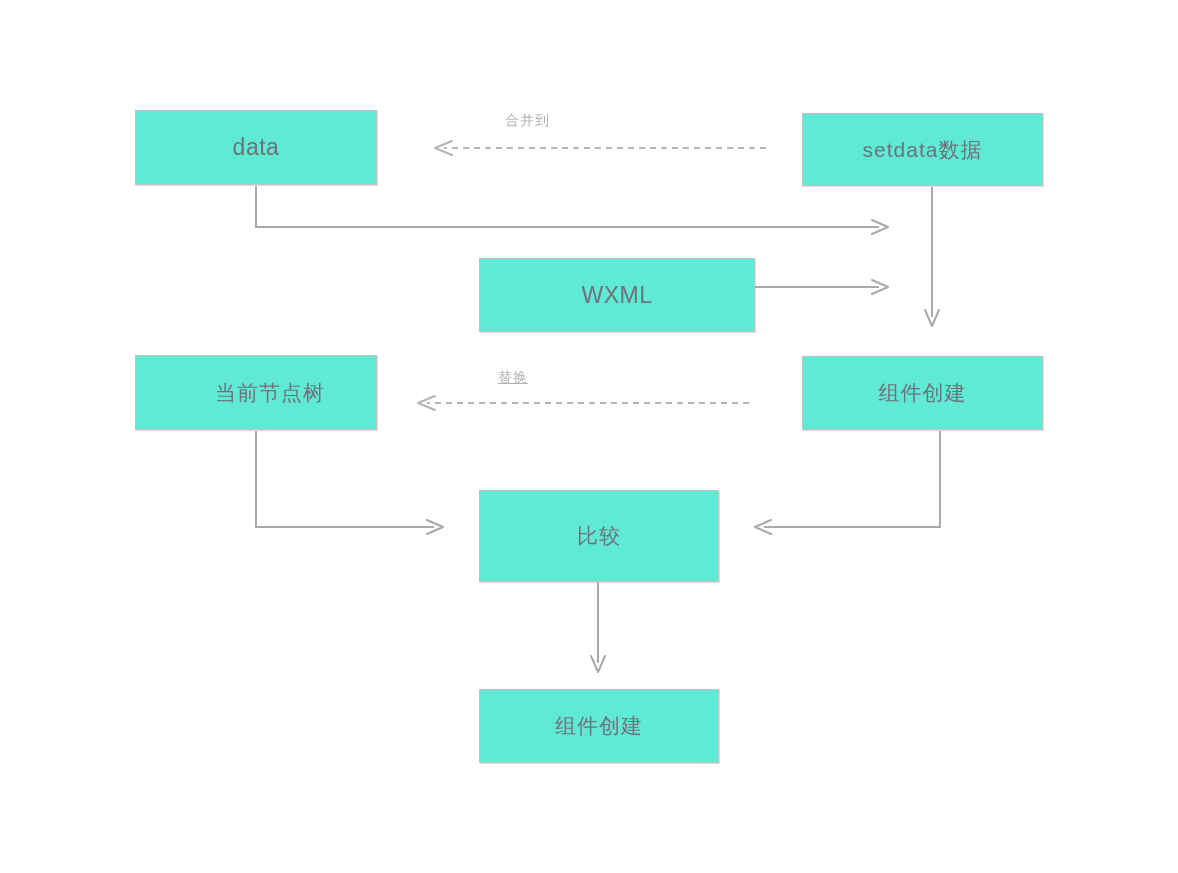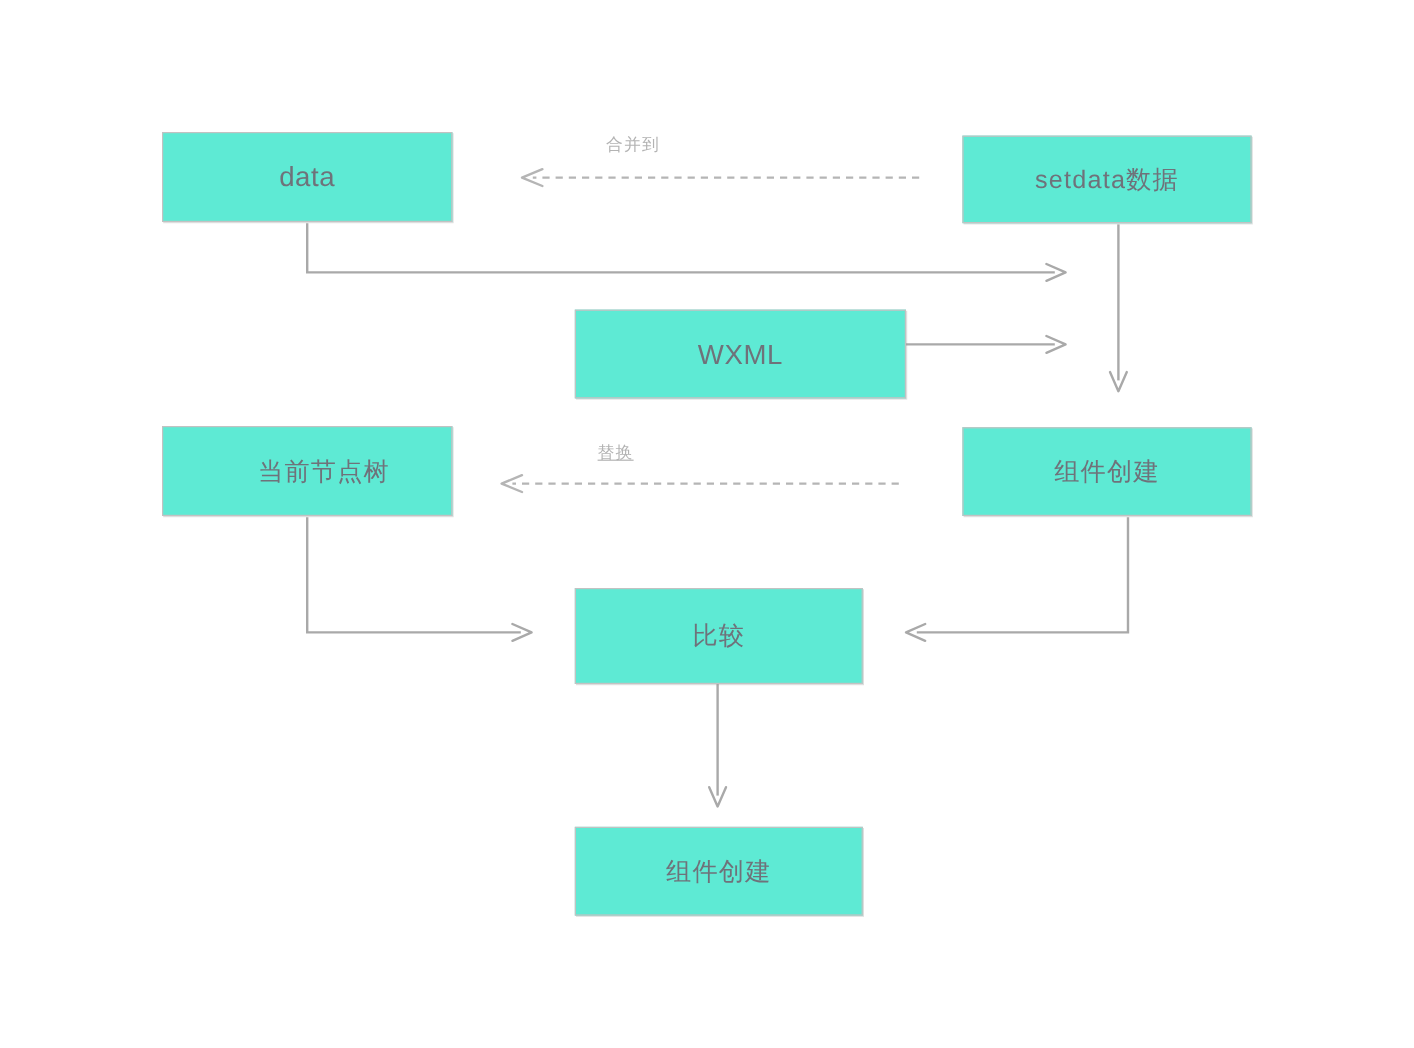--- a/index.html
+++ b/index.html
@@ -130,21 +130,21 @@
   <div class="node" style="left:135px; top:110px; width:242px; height:75px;">data</div>
 
   <div class="node cjk" style="left:802px; top:113px; width:241px; height:73px;">setdata数据</div>
 
   <div class="node" style="left:479px; top:258px; width:276px; height:74px;">WXML</div>
 
   <div class="node cjk" style="left:135px; top:355px; width:242px; height:75px;padding-left:28px;">当前节点树</div>
 
   <div class="node cjk" style="left:802px; top:356px; width:241px; height:74px;">组件创建</div>
 
-  <div class="node cjk" style="left:479px; top:490px; width:240px; height:80px;">比较</div>
+  <div class="node cjk" style="left:479px; top:490px; width:240px; height:92px;">比较</div>
 
   <div class="node cjk" style="left:479px; top:689px; width:240px; height:74px;">组件创建</div>
 
   <div class="edge-label" style="left:505px; top:112px; width:190px;">合并到</div>
 
   <div class="edge-label" style="left:498px; top:369px; width:190px;text-decoration:underline;">替换</div>
 
 </div>
 
 </body></html>

